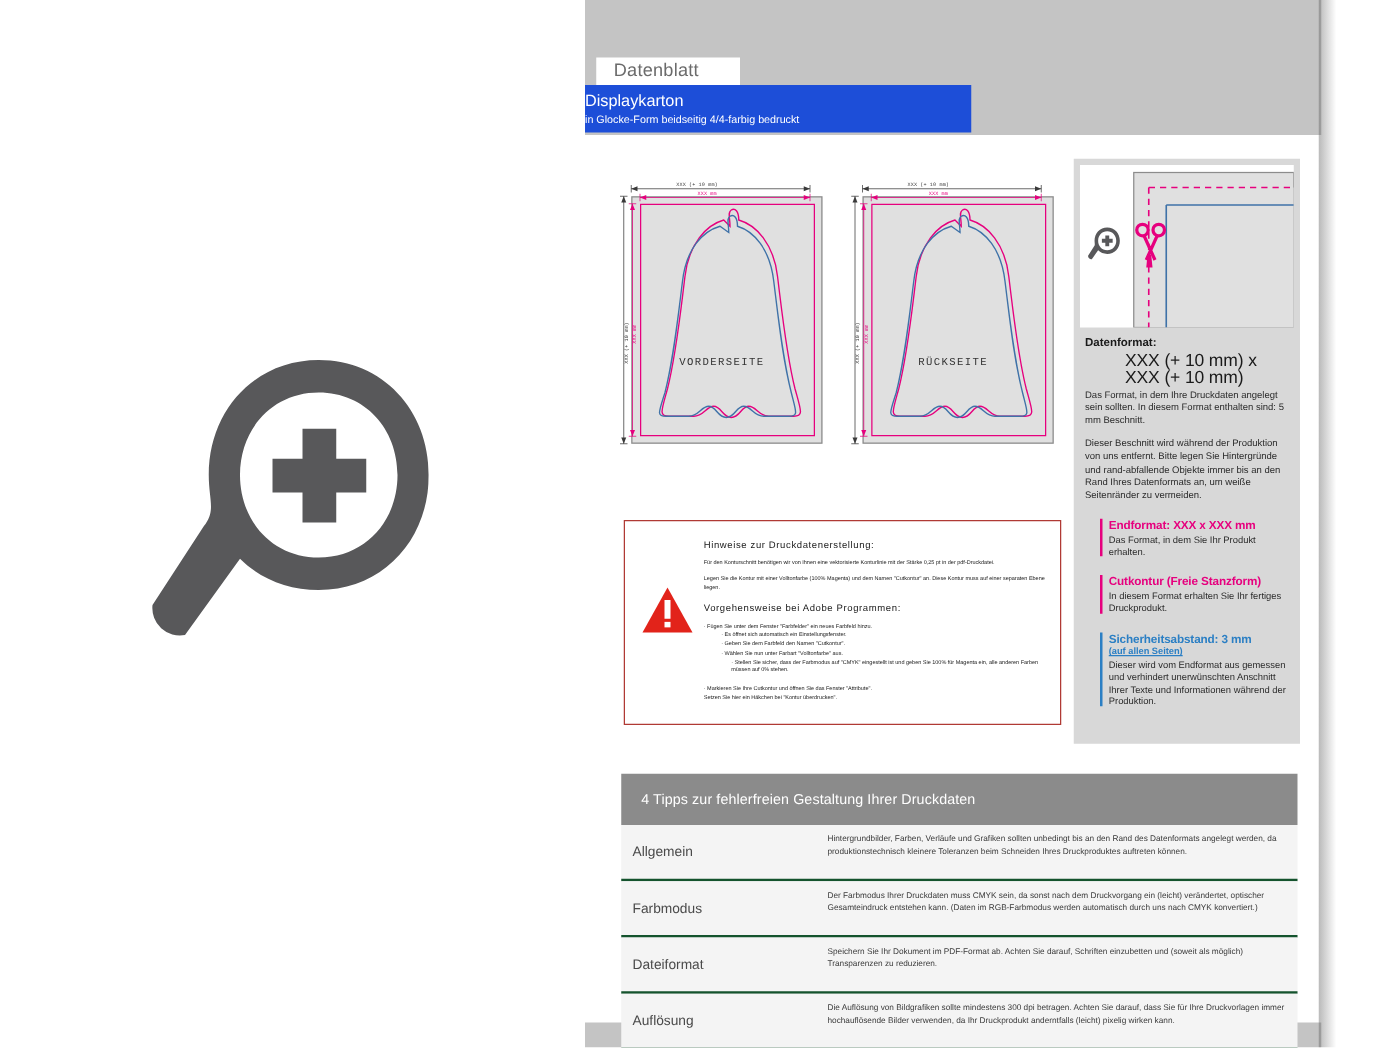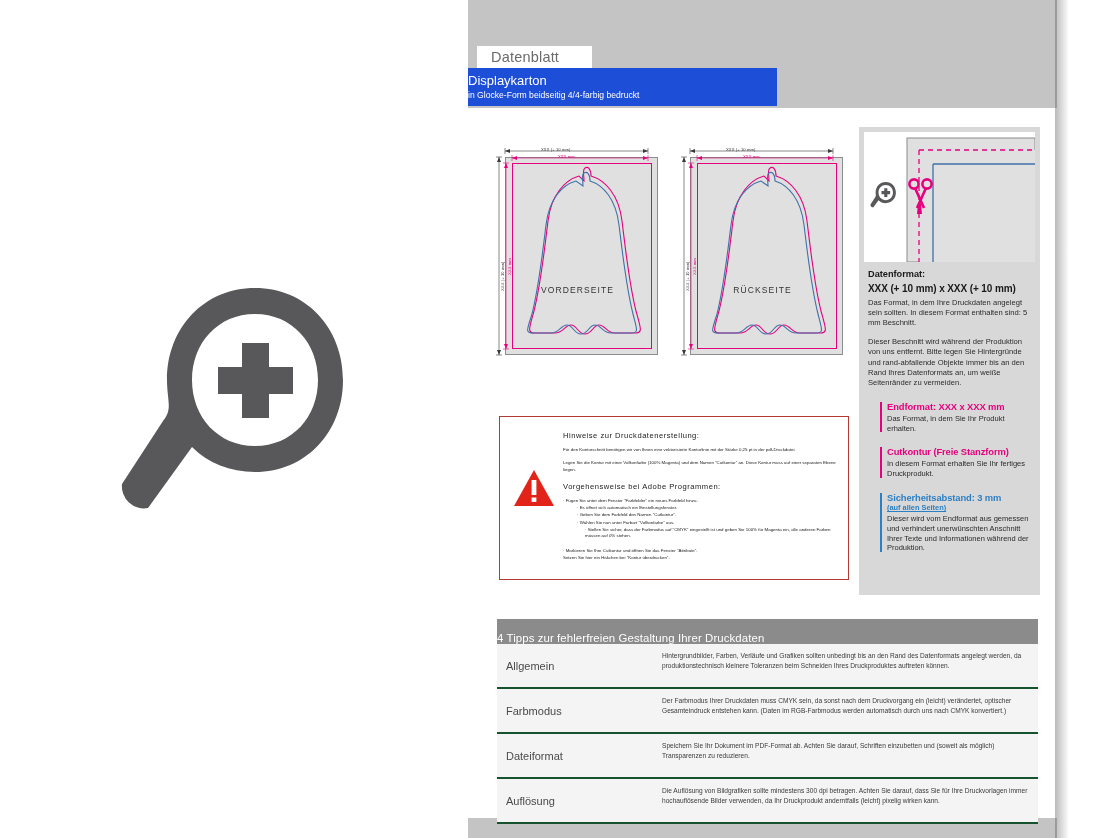--- a/index.html
+++ b/index.html
@@ -23,61 +23,61 @@
   #tab-datenblatt{position:absolute;left:477px;top:46px;width:115px;height:22px;background:#ffffff;
     display:flex;align-items:center;}
   #tab-datenblatt .lbl{font-size:14.5px;color:#6b6b6b;padding-left:14px;letter-spacing:.2px;}
   #title-band{position:absolute;left:468px;top:68px;width:309px;height:38px;background:#1d4ed8;
     display:flex;flex-direction:column;align-items:flex-start;justify-content:center;
     box-sizing:border-box;padding-right:10px;}
   #title-band .t1{font-size:13px;color:#ffffff;line-height:15px;}
   #title-band .t2{font-size:8.6px;color:#ffffff;line-height:12px;margin-top:1px;}
 
   
-  #drawings{position:absolute;left:495px;top:143px;width:350px;height:222px;}
+  #drawings{position:absolute;left:495px;top:143px;width:350px;height:222px;font-family:Liberation Mono, monospace;}
   .draw-wrap{position:absolute;top:0;width:165px;height:222px;}
   .draw-wrap.left{left:0;}
   .draw-wrap.right{left:185px;}
   .bleed-box{position:absolute;left:10px;top:14px;width:153px;height:198px;background:#e0e0e0;
     border:1px solid #8c8c8c;box-sizing:border-box;}
   .trim-box{position:absolute;left:17px;top:20px;width:140px;height:186px;
     border:1.1px solid #e6007e;box-sizing:border-box;}
   .side-label{position:absolute;left:0;right:0;top:142px;text-align:center;
     font-size:8.5px;color:#333;letter-spacing:1.1px;}
   .dimtxt{position:absolute;color:#3a3a3a;font-size:4.1px;letter-spacing:.1px;white-space:nowrap;}
   .dimtxt.mag{color:#e6007e;}
   .vtxt{transform:rotate(-90deg);transform-origin:left top;}
 
   
   #info-col{position:absolute;left:859px;top:127px;width:181px;height:468px;background:#d8d8d8;}
   #info-thumb{position:absolute;left:5px;top:5px;width:171px;height:130px;background:#ffffff;}
   #info-body{position:absolute;left:9px;top:142px;right:8px;}
   .h-black{font-size:9.2px;font-weight:bold;color:#1a1a1a;line-height:11.5px;}
-  .h-big{font-size:10px;font-weight:bold;color:#1a1a1a;line-height:13px;margin-top:1px;letter-spacing:-.1px;}
+  .h-big{font-size:14px;font-weight:normal;color:#1a1a1a;line-height:13px;margin-top:1px;letter-spacing:-.1px;margin-left:32px;}
   .p-black{font-size:7.6px;color:#2b2b2b;line-height:10.2px;margin-top:3px;}
   .accent-block{position:relative;padding-left:7px;margin-top:13px;margin-left:12px;}
   .accent-block .bar{position:absolute;left:0;top:1px;bottom:1px;width:2.4px;}
   .accent-h{font-size:9.4px;font-weight:bold;line-height:11.5px;letter-spacing:-.1px;}
   .accent-sub{font-size:7.4px;font-weight:bold;line-height:9.5px;text-decoration:underline;}
   .accent-p{font-size:7.5px;color:#2b2b2b;line-height:9.9px;margin-top:1px;}
 
   
   #hinweise{position:absolute;left:499px;top:416px;width:350px;height:164px;
     background:#ffffff;border:1.2px solid #b03a34;box-sizing:border-box;}
   #hinweise .warn{position:absolute;left:13px;top:52px;width:42px;height:38px;}
   #hinweise .body{position:absolute;left:63px;top:14px;right:10px;}
   #hinweise h4{margin:0;font-size:7.6px;font-weight:normal;color:#1a1a1a;letter-spacing:.5px;}
   #hinweise .sm{font-size:4.4px;color:#1a1a1a;line-height:6.3px;margin-top:7px;}
   #hinweise .sm.ind1{padding-left:14px;}
   #hinweise .sm.ind2{padding-left:22px;}
   #hinweise .sm.tight{margin-top:1px;}
 
   
   #tips{position:absolute;left:497px;top:619px;width:541px;}
-  #tips-head{height:25px;background:#8b8b8b;display:flex;align-items:flex-end;padding-left:0;
+  #tips-head{height:41px;background:#8b8b8b;display:flex;align-items:center;padding-left:16px;
     box-sizing:border-box;}
   #tips-head .lbl{font-size:11.4px;color:#ffffff;letter-spacing:.1px;}
   .tip-row{display:flex;background:#f4f4f4;border-bottom:2px solid #14532d;min-height:43px;}
   .tip-row .k{width:165px;flex:none;display:flex;align-items:center;padding-left:9px;
     box-sizing:border-box;font-size:11px;color:#4a4a4a;}
   .tip-row .v{flex:1;font-size:6.6px;color:#3a3a3a;line-height:9.6px;
     padding:7px 10px 7px 0;box-sizing:border-box;}
 </style>
 </head>
 <body>

